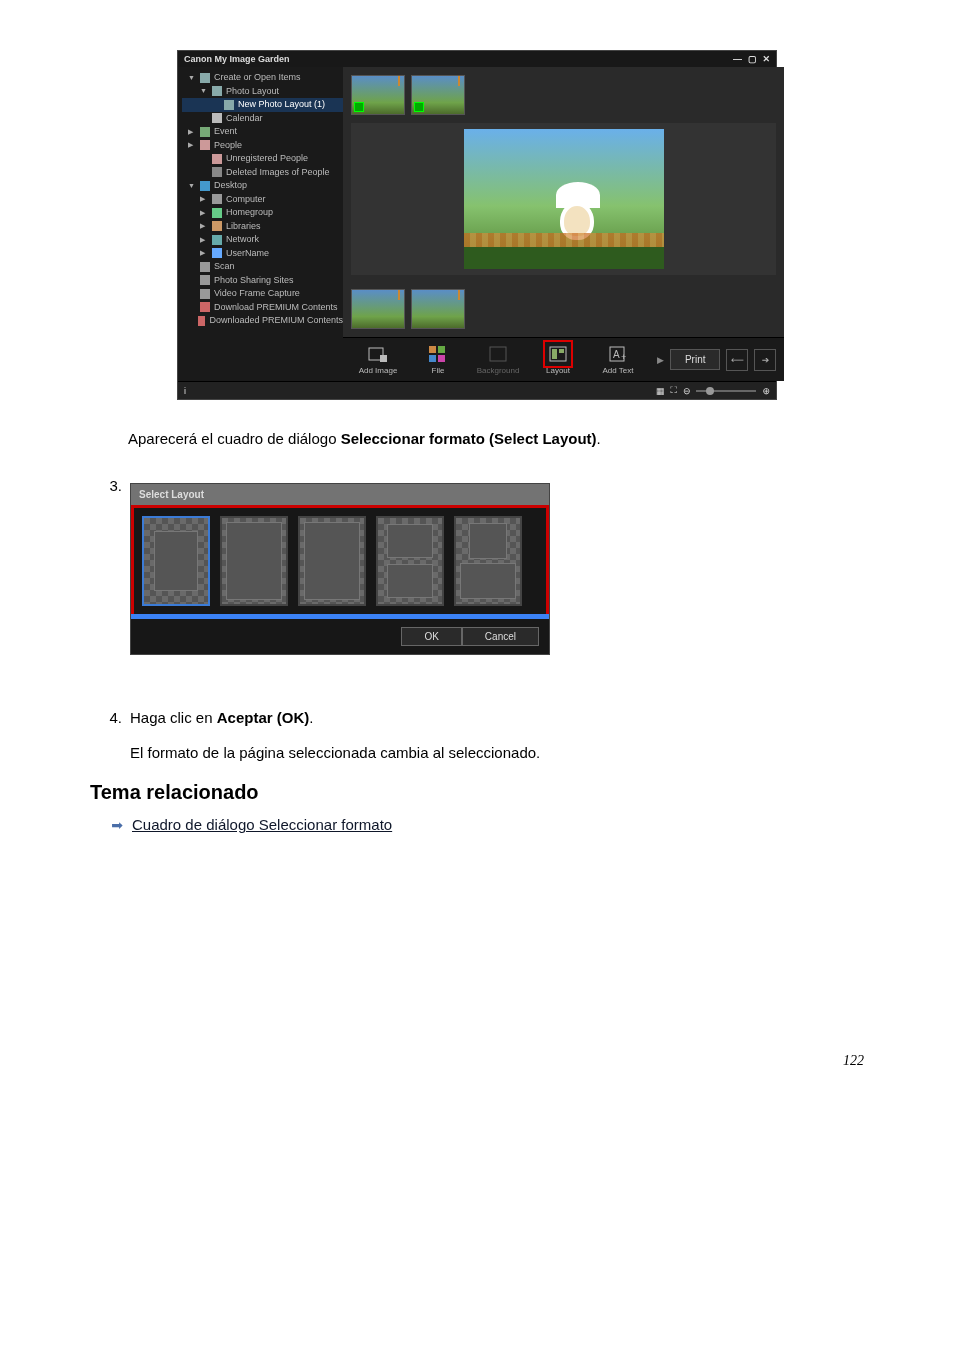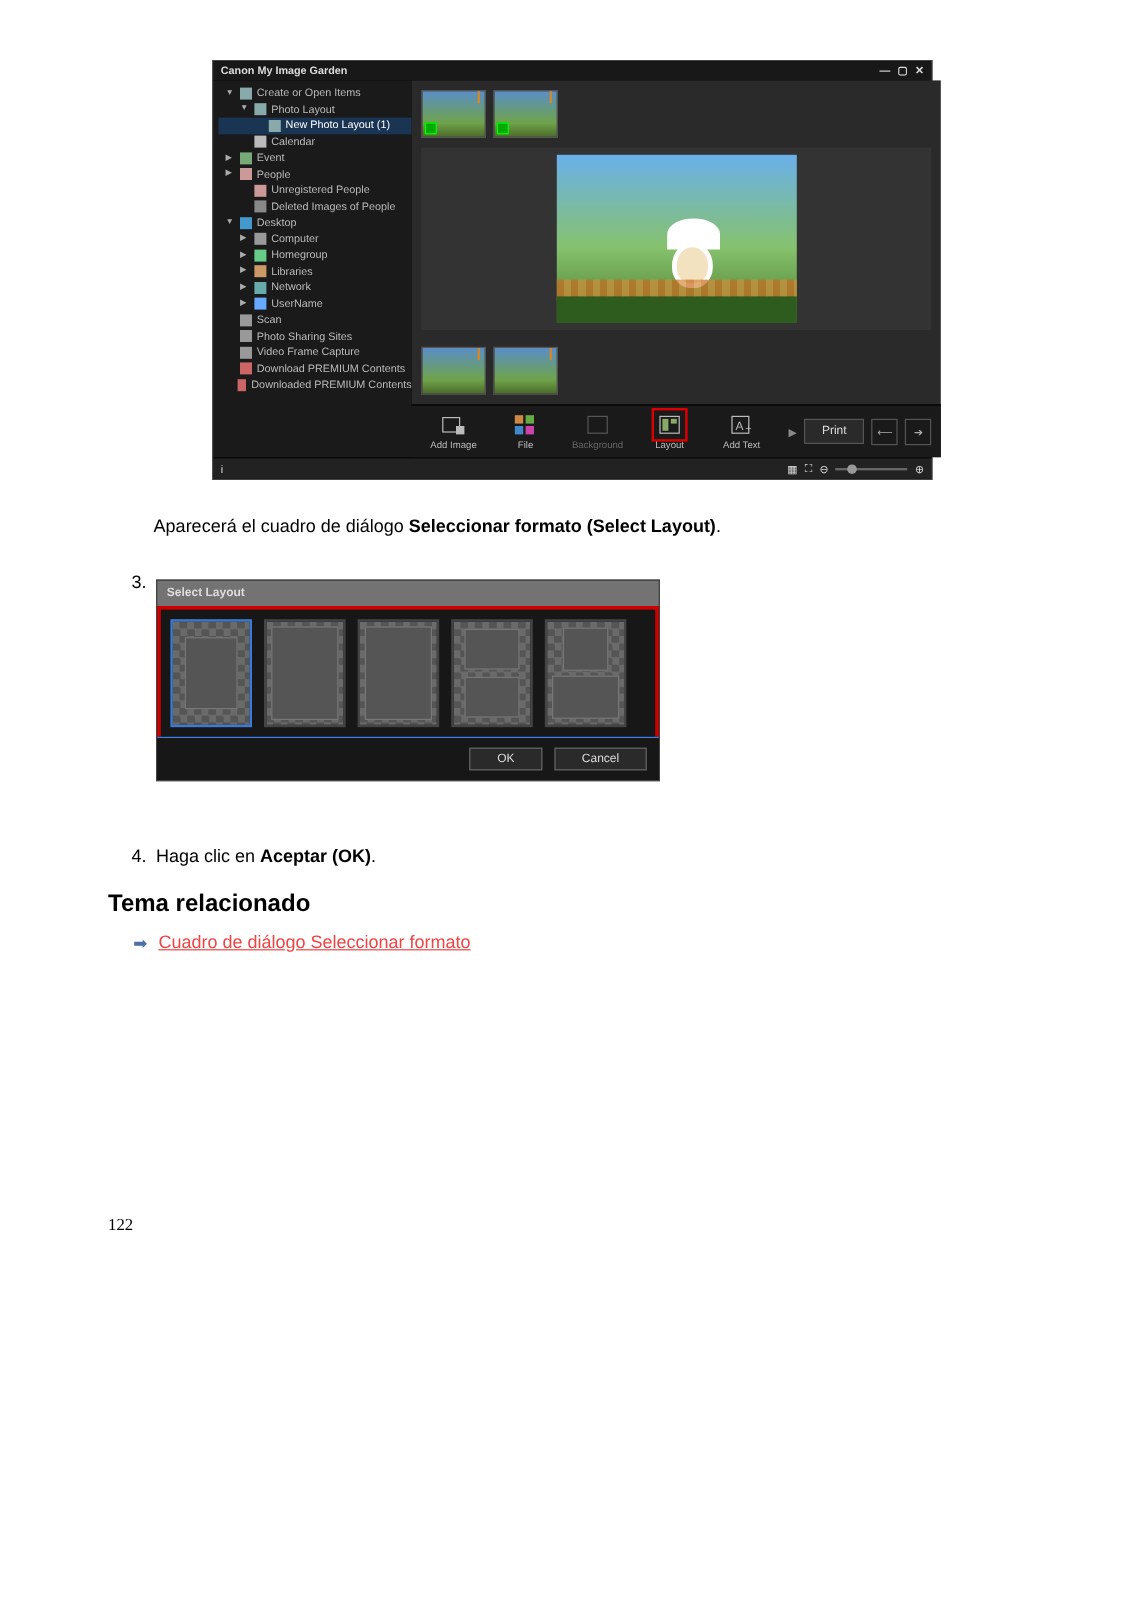--- a/index.html
+++ b/index.html
@@ -137,37 +137,37 @@
   }
   .layout-thumb {
     width:68px; height:90px;
     background: repeating-conic-gradient(#555 0% 25%, #6a6a6a 0% 50%) 0 0 / 12px 12px;
     border:2px solid #444;
     display:flex; align-items:center; justify-content:center;
   }
   .layout-thumb.sel { border:2px solid #3b7bd6; }
   .layout-thumb .inner { background:#555; border:1px solid #777; }
   .dlg-footer {
-    display:flex; justify-content:flex-end; gap:10px;
-    padding:8px 10px; background:#171717; border-top:1px solid #3b82f6;
+    display:flex; justify-content:flex-end; gap:0;
+    padding:8px 10px; background:#171717; border-top:5px solid #3b82f6;
   }
   .dlg-btn {
     background:#2a2a2a; border:1px solid #666; color:#ddd;
     padding:3px 22px; font-size:10px;
   }
 
   
   h2.section { font-size:20px; font-weight:bold; margin:20px 0 12px 0; }
   .link-row { display:flex; align-items:center; gap:8px; margin-left:20px; }
-  .link-row a { color:#ef4444; text-decoration:underline; font-size:15px; }
+  .link-row a { color:#0f172a; text-decoration:underline; font-size:15px; }
   .arrow-bullet {
     width:14px; height:14px; display:inline-flex; align-items:center; justify-content:center;
     color:#4a6ea8; font-size:14px;
   }
-  .page-num { text-align:left; font-size:14px; margin-top:220px; font-family: "Times New Roman", serif;}
+  .page-num { text-align:right; font-size:14px; margin-top:220px; font-family: "Times New Roman", serif; font-style: italic;}
 
   .bold { font-weight:bold;text-align:center; }
 </style>
 </head>
 <body>
 
 <div class="app-window">
   <div class="titlebar">
     <span>Canon My Image Garden</span>
     <span class="win-controls">
@@ -431,20 +431,21 @@
     </div>
   </div>
 </div>
 
 <div class="step-row">
   <div class="step-num">4.</div>
   <div class="step-body">
     <div>
       <span>Haga clic en </span><span class="bold">Aceptar (OK)</span><span>.</span>
     </div>
+    <p class="step-sub">El formato de la página seleccionada cambia al seleccionado.</p>
   </div>
 </div>
 
 <h2 class="section">Tema relacionado</h2>
 <div class="link-row">
   <span class="arrow-bullet">➡</span>
   <a href="#">Cuadro de diálogo Seleccionar formato</a>
 </div>
 
 <div class="page-num">122</div>

